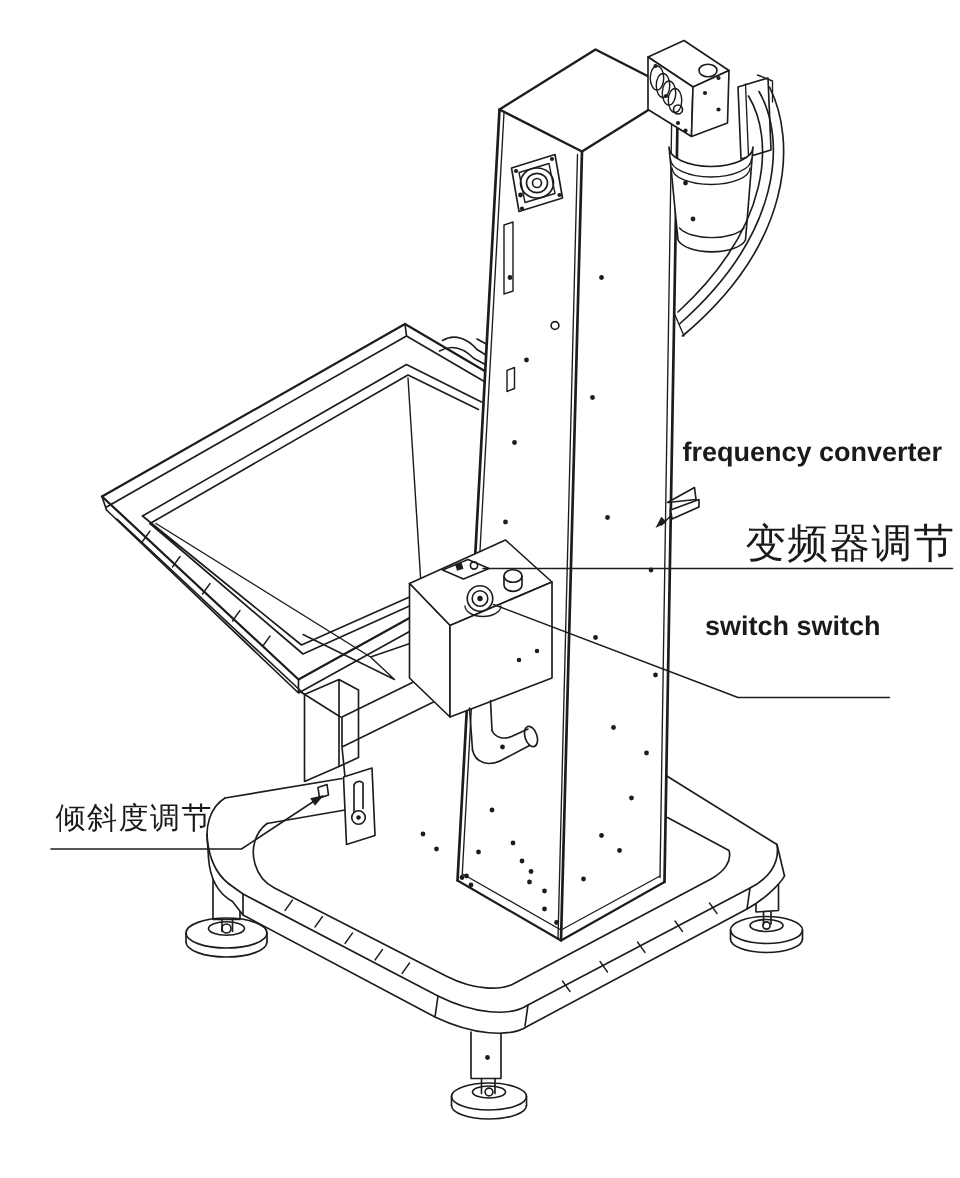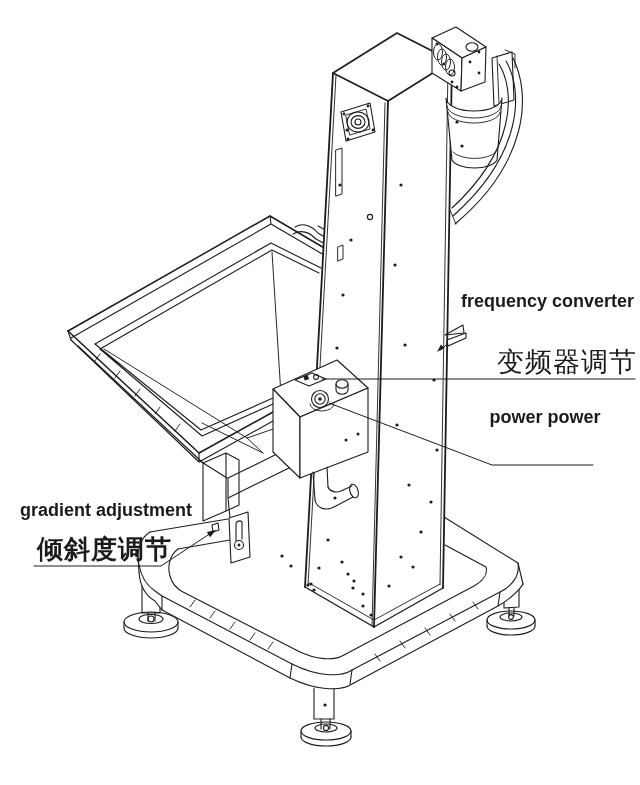--- a/index.html
+++ b/index.html
@@ -2,21 +2,21 @@
 <html><head>
 <meta charset="utf-8">
 <style>
   html,body{margin:0;padding:0;background:#fff;}
   #stage{position:relative;width:640px;height:785px;background:#fff;overflow:hidden;
          font-family:"Liberation Sans",sans-serif;}
   #stage svg{position:absolute;left:0;top:0;}
   .lbl{position:absolute;color:#1a1a1a;}
   .lbl-en{font-size:18px;font-weight:600;line-height:1.12;letter-spacing:0px;}
   .lbl-zh{font-size:25px;font-weight:400;font-family:"Liberation Serif",serif;letter-spacing:1px;white-space:nowrap;}
-  .ctr{text-align:center;}
+  .ctr{}
 </style>
 </head>
 <body>
 
 <div id="stage">
 
 <svg width="640" height="785" viewBox="0 0 640 785" stroke="#1c1c1c" fill="none" stroke-width="1.1" stroke-linecap="round" stroke-linejoin="round">
 
   <g>
     <path d="M142,586 L142,613 M160,588 L160,613 M142,613 L160,613"></path>
@@ -246,18 +246,17 @@
     <path d="M34,566 L161,566 L211,533"></path>
     <polygon fill="#1c1c1c" stroke="none" points="216,530 210,537.2 206.8,532.1"></polygon>
   </g>
 </svg>
 
 <div class="lbl lbl-en ctr" style="left:455px;top:291px;width:185px;">
   <div>frequency converter</div>
 </div>
 <div class="lbl lbl-zh" style="left:497px;top:344px;font-size:27px;">变频器调节</div>
 
-<div class="lbl lbl-en ctr" style="left:470px;top:407px;width:150px;">power power</div>
-
-<div class="lbl lbl-en" style="left:20px;top:500px;">gradient adjustment</div>
-<div class="lbl lbl-zh" style="left:37px;top:532px;font-size:26px;font-weight:bold;">倾斜度调节</div>
+<div class="lbl lbl-en ctr" style="left:470px;top:407px;width:150px;">switch switch</div>
+
+<div class="lbl lbl-zh" style="left:37px;top:532px;font-size:20px;">倾斜度调节</div>
 
 </div>
 
 </body></html>

